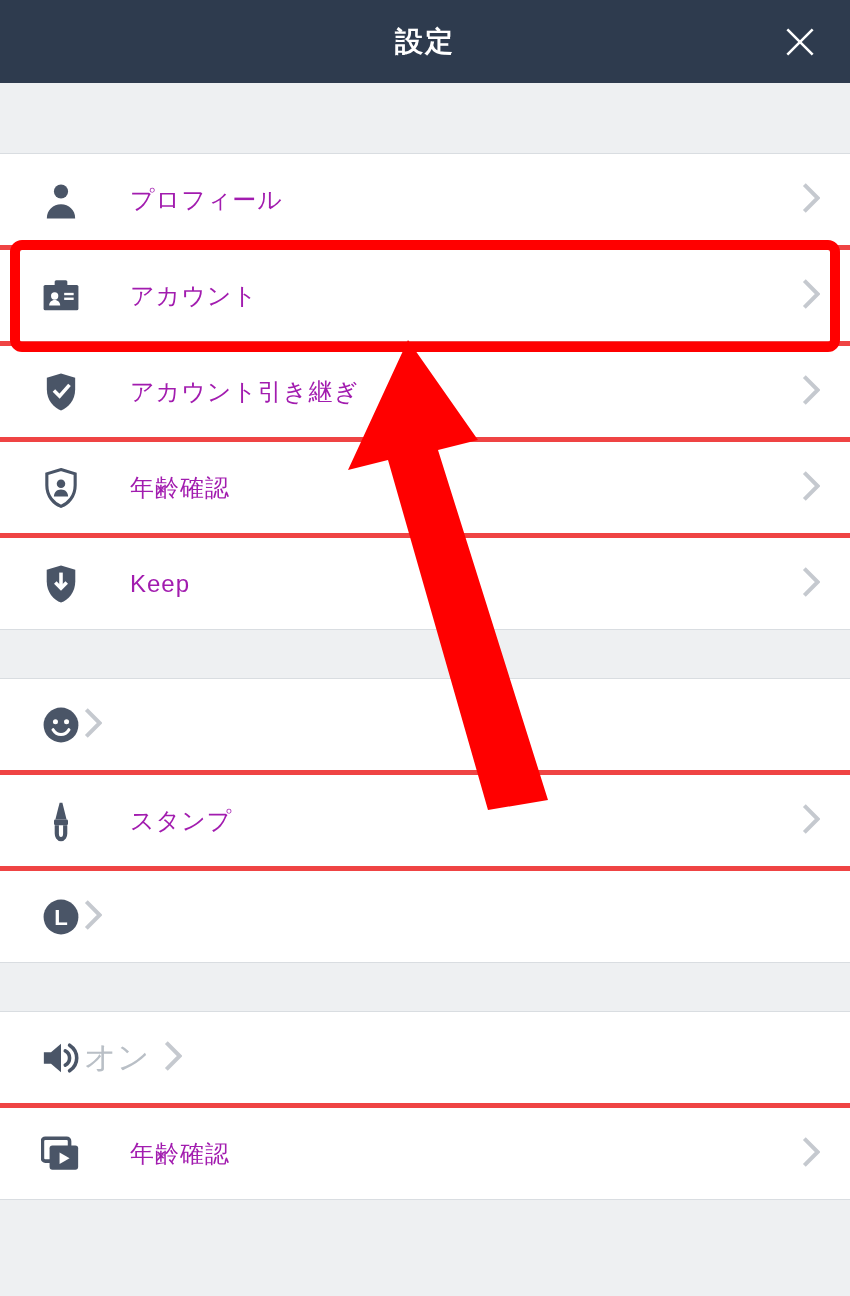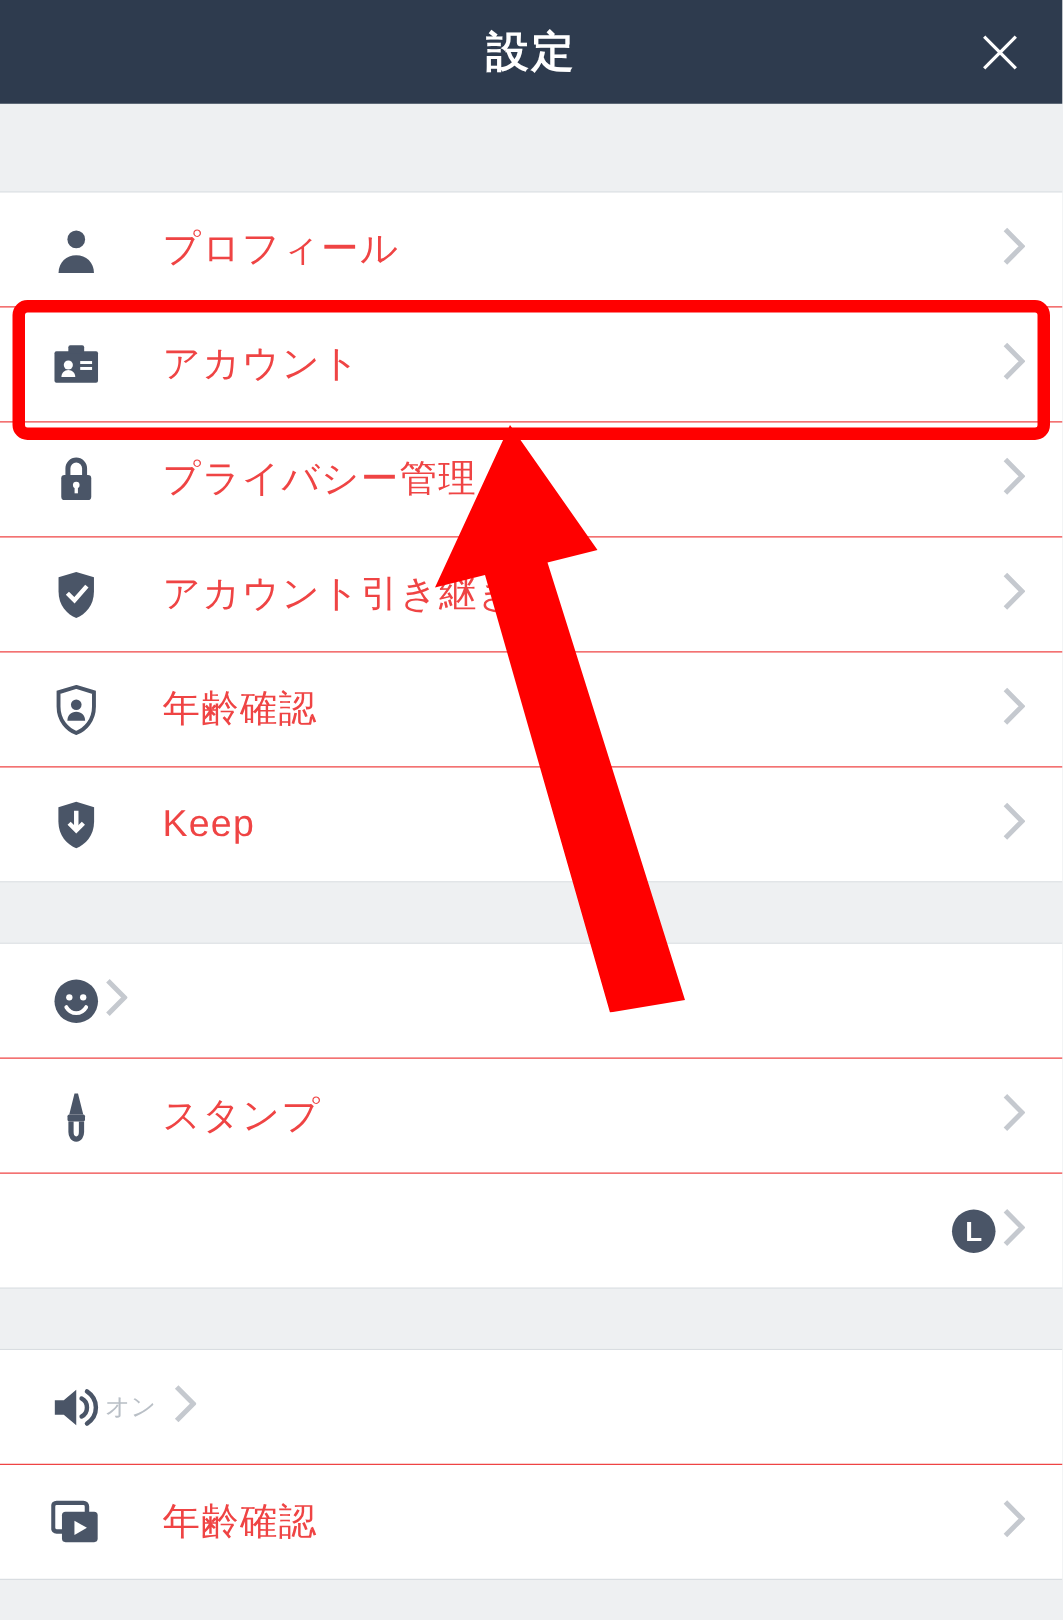--- a/index.html
+++ b/index.html
@@ -15,21 +15,21 @@
   .header{
     height:83px;
     background:#2e3b4e;
     display:flex;
     align-items:center;
     justify-content:center;
     position:relative;
   }
   .header-title{
     color:#fff;
-    font-size:34px;
+    font-size:28px;
     font-weight:600;
     letter-spacing:2px;
   }
   .close-btn{
     position:absolute;
     right:28px;
     top:50%;
     transform:translateY(-50%);
     width:44px;
     height:44px;
@@ -46,38 +46,38 @@
   .gap{height:70px;}
   .gap-small{height:48px;}
   .row{
     height:91px;
     display:flex;
     align-items:center;
     padding:0 30px 0 38px;
     position:relative;
     cursor:pointer;
   }
-  .row + .row{border-top:1px solid #ef4444;justify-content:flex-end;}
+  .row + .row{border-top:5px solid #ef4444;}
   .row-icon{
     width:46px;
     display:flex;
     align-items:center;
     justify-content:center;
     color:#4a5567;
     flex:0 0 46px;
   }
   .row-label{
     flex:1 1 auto;
-    font-size:30px;
+    font-size:24px;
     letter-spacing:1px;
     margin-left:46px;
-    color:#ef4444;
+    color:#a21caf;
   }
   .row-value{
-    font-size:20px;
+    font-size:32px;
     color:#b9bfc6;
     margin-right:14px;
   }
   .chevron{
     color:#c5c9cf;
     flex:0 0 auto;
   }
   .highlight-box{
     position:absolute;
     left:10px;
@@ -140,36 +140,20 @@
         </svg>
     </span>
     <span class="row-label">アカウント</span>
     <span class="chevron">
       <svg width="18" height="30" viewBox="0 0 10 18" fill="none" stroke="#c5c9cf" stroke-width="2.4">
           <polyline points="1,1 9,9 1,17"></polyline>
         </svg>
     </span>
   </div>
 
-  <div class="row">
-    <span class="row-icon">
-      <svg width="32" height="40" viewBox="0 0 24 30" fill="#4a5567">
-          <rect x="3" y="12" width="18" height="15" rx="2"></rect>
-          <path d="M7 12V8a5 5 0 0 1 10 0v4" fill="none" stroke="#4a5567" stroke-width="3"></path>
-          <circle cx="12" cy="18" r="2" fill="#fff"></circle>
-          <rect x="11" y="19" width="2" height="4" fill="#fff"></rect>
-        </svg>
-    </span>
-    <span class="row-label">プライバシー管理</span>
-    <span class="chevron">
-      <svg width="18" height="30" viewBox="0 0 10 18" fill="none" stroke="#c5c9cf" stroke-width="2.4">
-          <polyline points="1,1 9,9 1,17"></polyline>
-        </svg>
-    </span>
-  </div>
 
   <div class="row">
     <span class="row-icon">
       <svg width="34" height="40" viewBox="0 0 24 28" fill="#4a5567">
           <path d="M12 1l10 3v8c0 8-5 13-10 15C7 25 2 20 2 12V4l10-3z"></path>
           <polyline points="7,13 11,17 18,9" fill="none" stroke="#fff" stroke-width="2.5"></polyline>
         </svg>
     </span>
     <span class="row-label">アカウント引き継ぎ</span>
     <span class="chevron">

